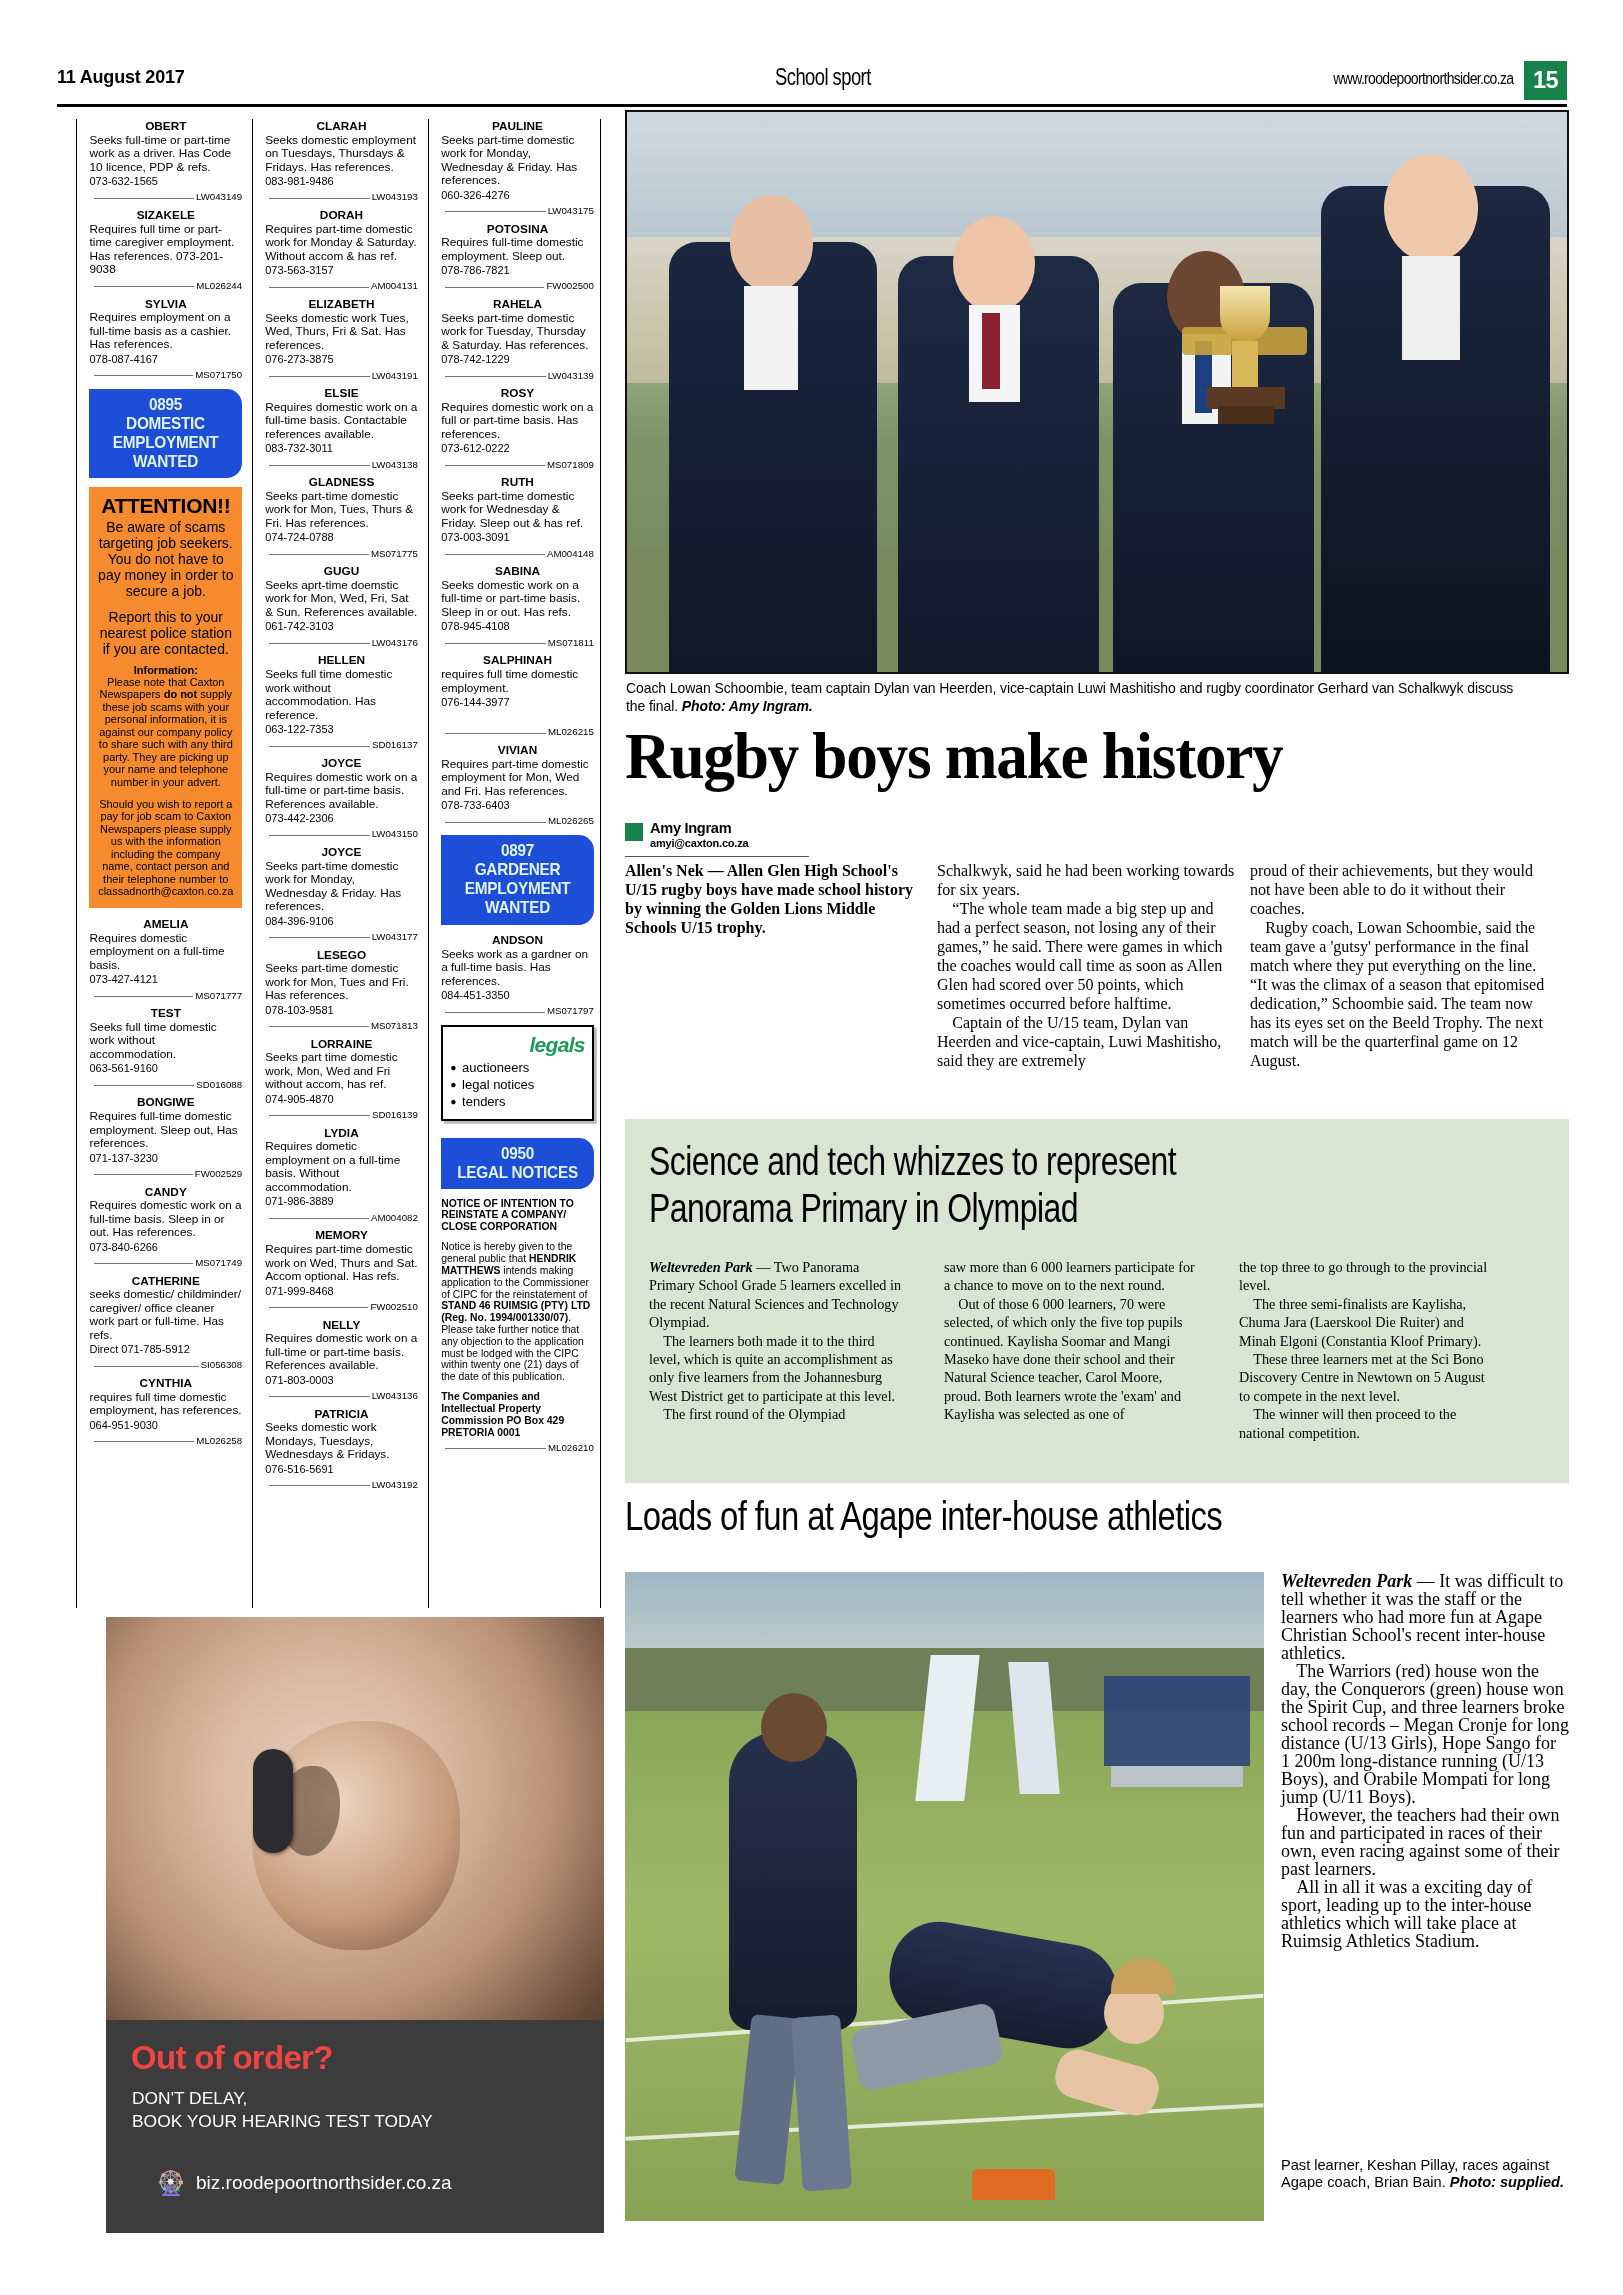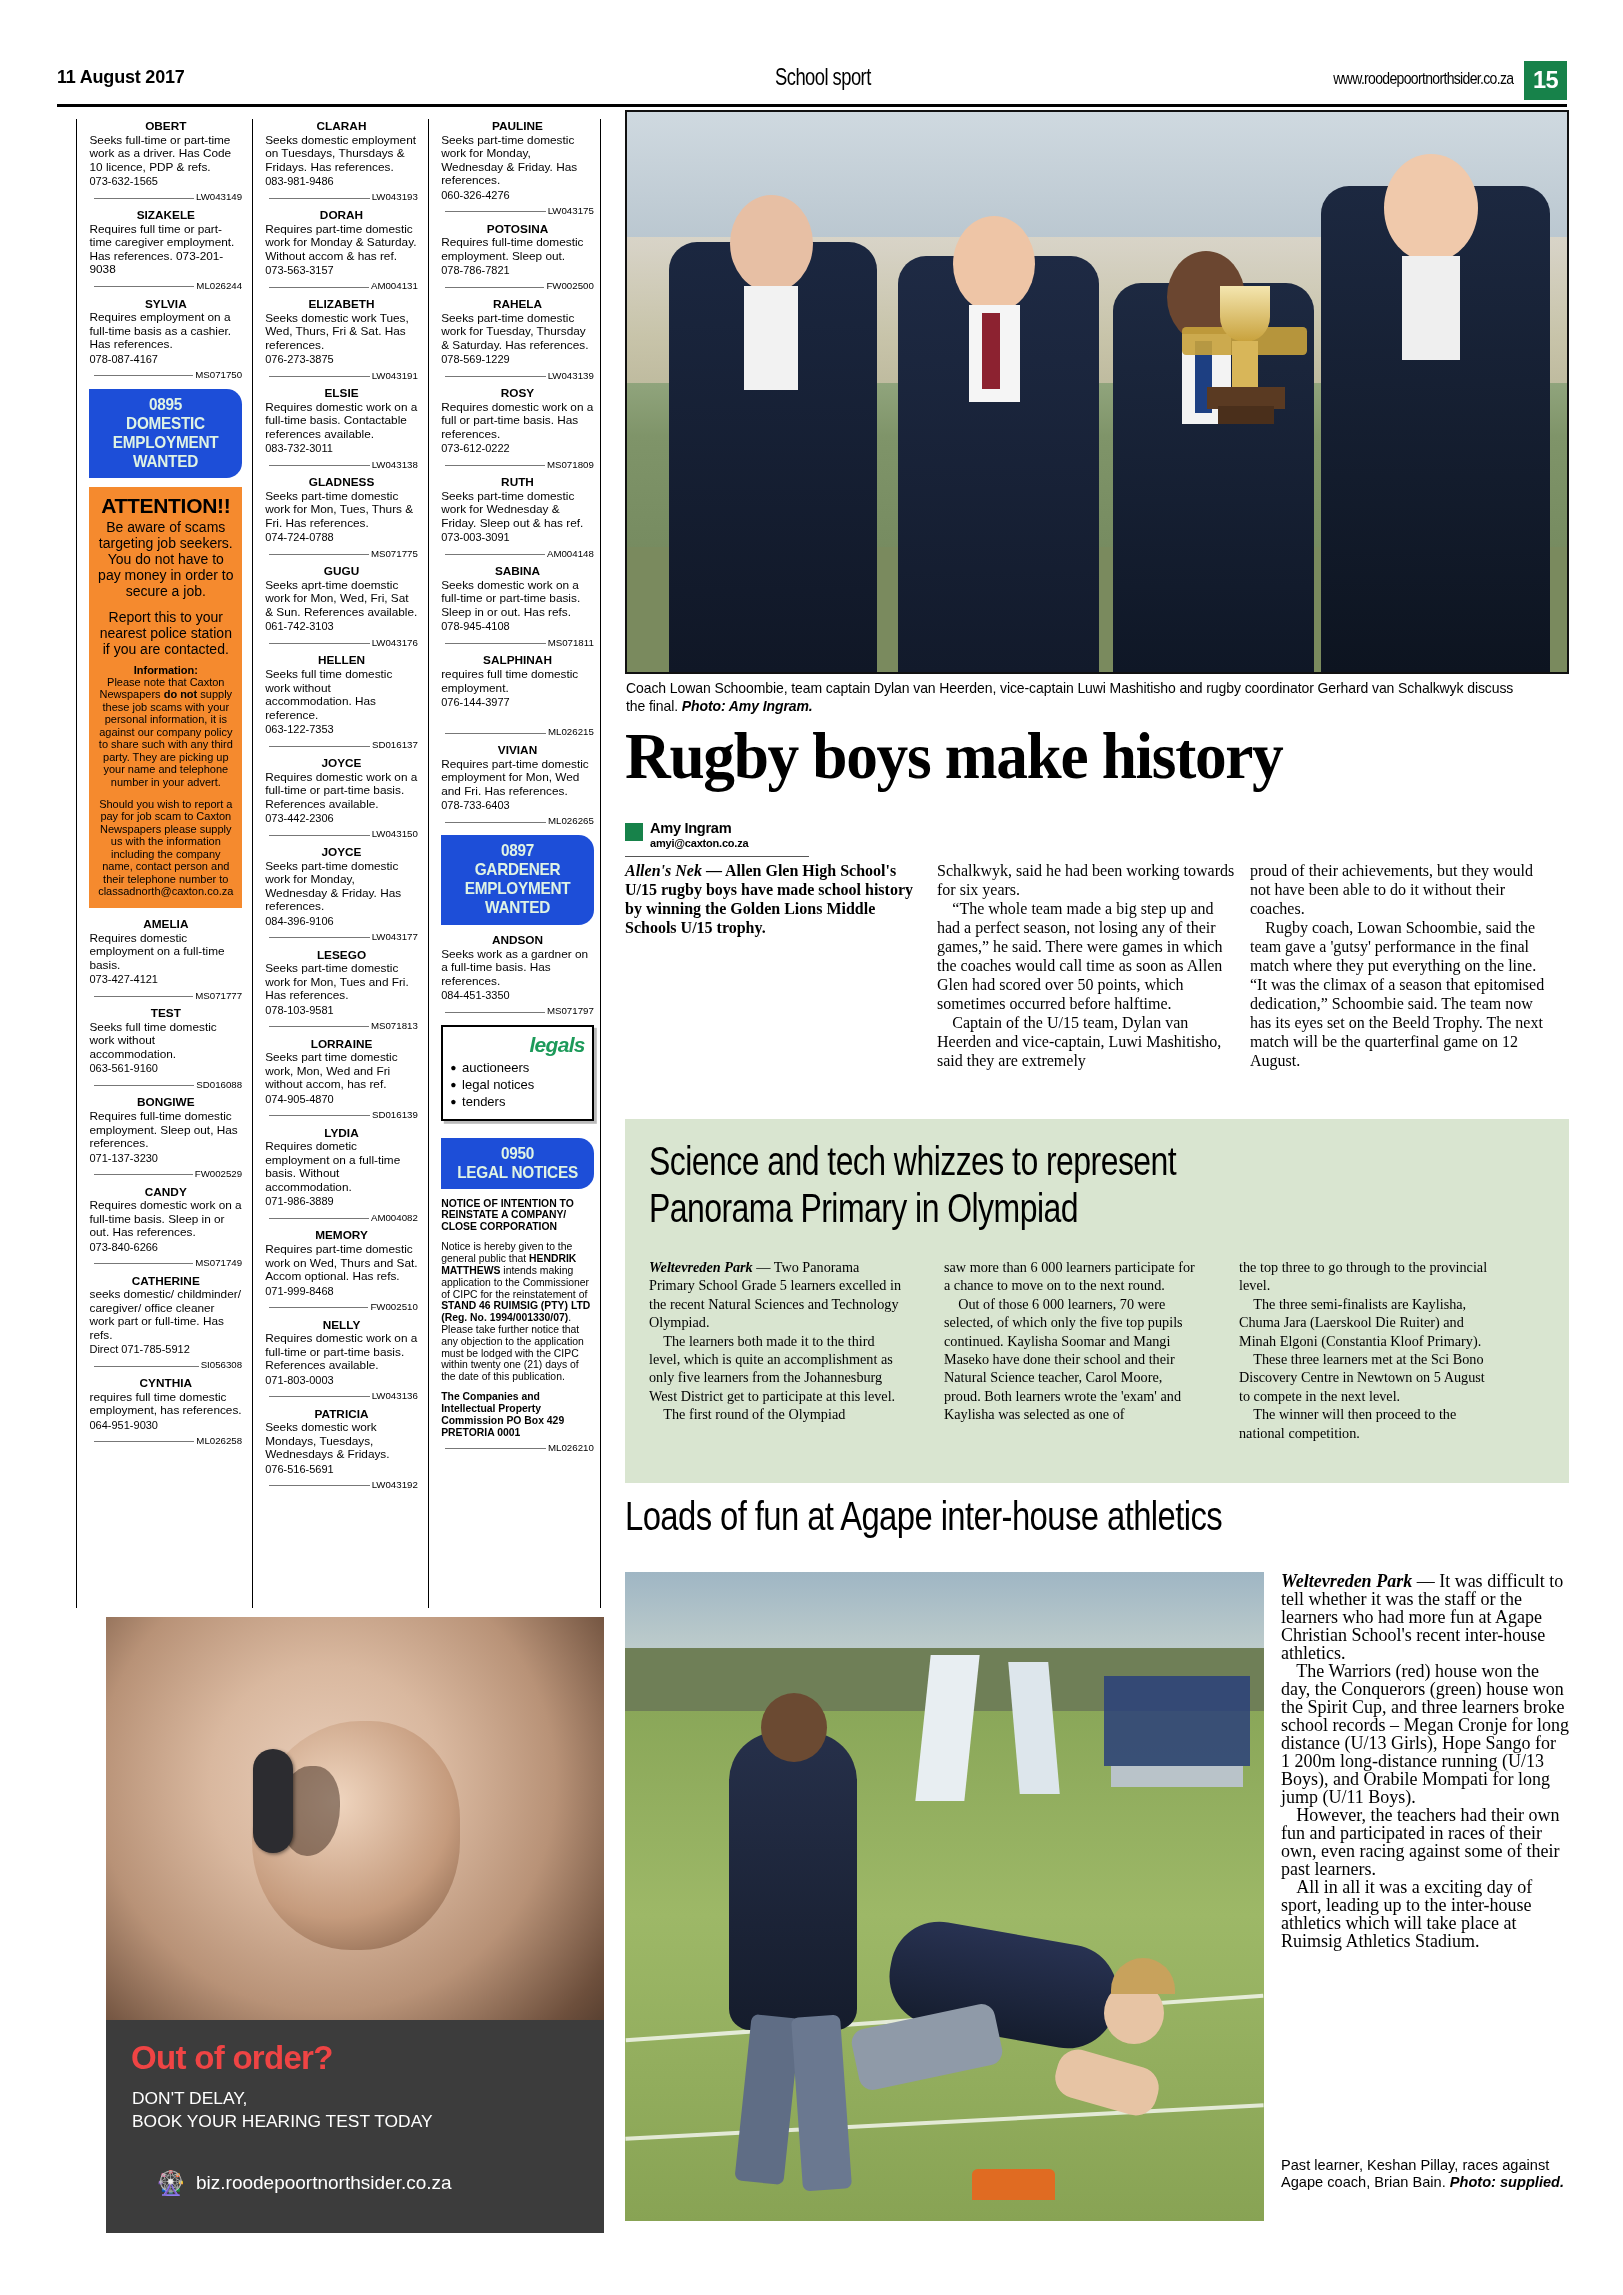--- a/index.html
+++ b/index.html
@@ -79,21 +79,21 @@
   .byline-rule{position:absolute;left:0;top:36px;width:184px;border-top:0.7px solid #555;}
 
   .artcols{position:absolute;left:625px;top:861px;width:944px;height:229px;}
   .artcol{position:absolute;top:0;width:298px;font-family:"Liberation Serif",serif;font-size:16px;line-height:19px;text-align:left;}
   .artcol.a1{left:0;}
   .artcol.a2{left:312px;}
   .artcol.a3{left:625px;}
   .artcol p{margin:0;text-indent:15.3px;}
   .artcol p.first{text-indent:0;}
   .artcol .lead{font-weight:bold;}
-  .artcol .place{font-style:italic;font-weight:bold;}
+  .artcol .place{font-weight:bold;}
 
   
   .sciencebox{position:absolute;left:625px;top:1119px;width:944px;height:364px;background:#d9e5d0;}
   .sci-head{position:absolute;left:23.6px;top:19.4px;width:895px;font-size:40px;line-height:47px;font-family:"Liberation Sans",sans-serif;font-weight:400;letter-spacing:-0.7px;transform:scaleX(.8);transform-origin:left top;}
   .sci-cols{position:absolute;left:23.6px;top:139px;width:895px;}
   .sci-col{position:absolute;top:0;width:274px;font-family:"Liberation Serif",serif;font-size:15.3px;line-height:18.4px;transform:scaleX(.93);transform-origin:left top;}
   .sci-col.s1{left:0;}
   .sci-col.s2{left:295px;}
   .sci-col.s3{left:590px;}
   .sci-col p{margin:0;text-indent:15.3px;}
@@ -392,21 +392,21 @@
           <div class="ad-body">Requires full-time domestic employment. Sleep out.</div>
           <div class="ad-phone">078-786-7821</div>
           <div class="ad-ref">
             <span class="line"></span>
             <span class="code">FW002500</span>
           </div>
         </div>
       <div class="ad">
           <div class="ad-name">RAHELA</div>
           <div class="ad-body">Seeks part-time domestic work for Tuesday, Thursday &amp; Saturday. Has references.</div>
-          <div class="ad-phone">078-569-1229</div>
+          <div class="ad-phone">078-742-1229</div>
           <div class="ad-ref">
             <span class="line"></span>
             <span class="code">LW043139</span>
           </div>
         </div>
       <div class="ad">
           <div class="ad-name">ROSY</div>
           <div class="ad-body">Requires domestic work on a full or part-time basis. Has references.</div>
           <div class="ad-phone">073-612-0222</div>
           <div class="ad-ref">

